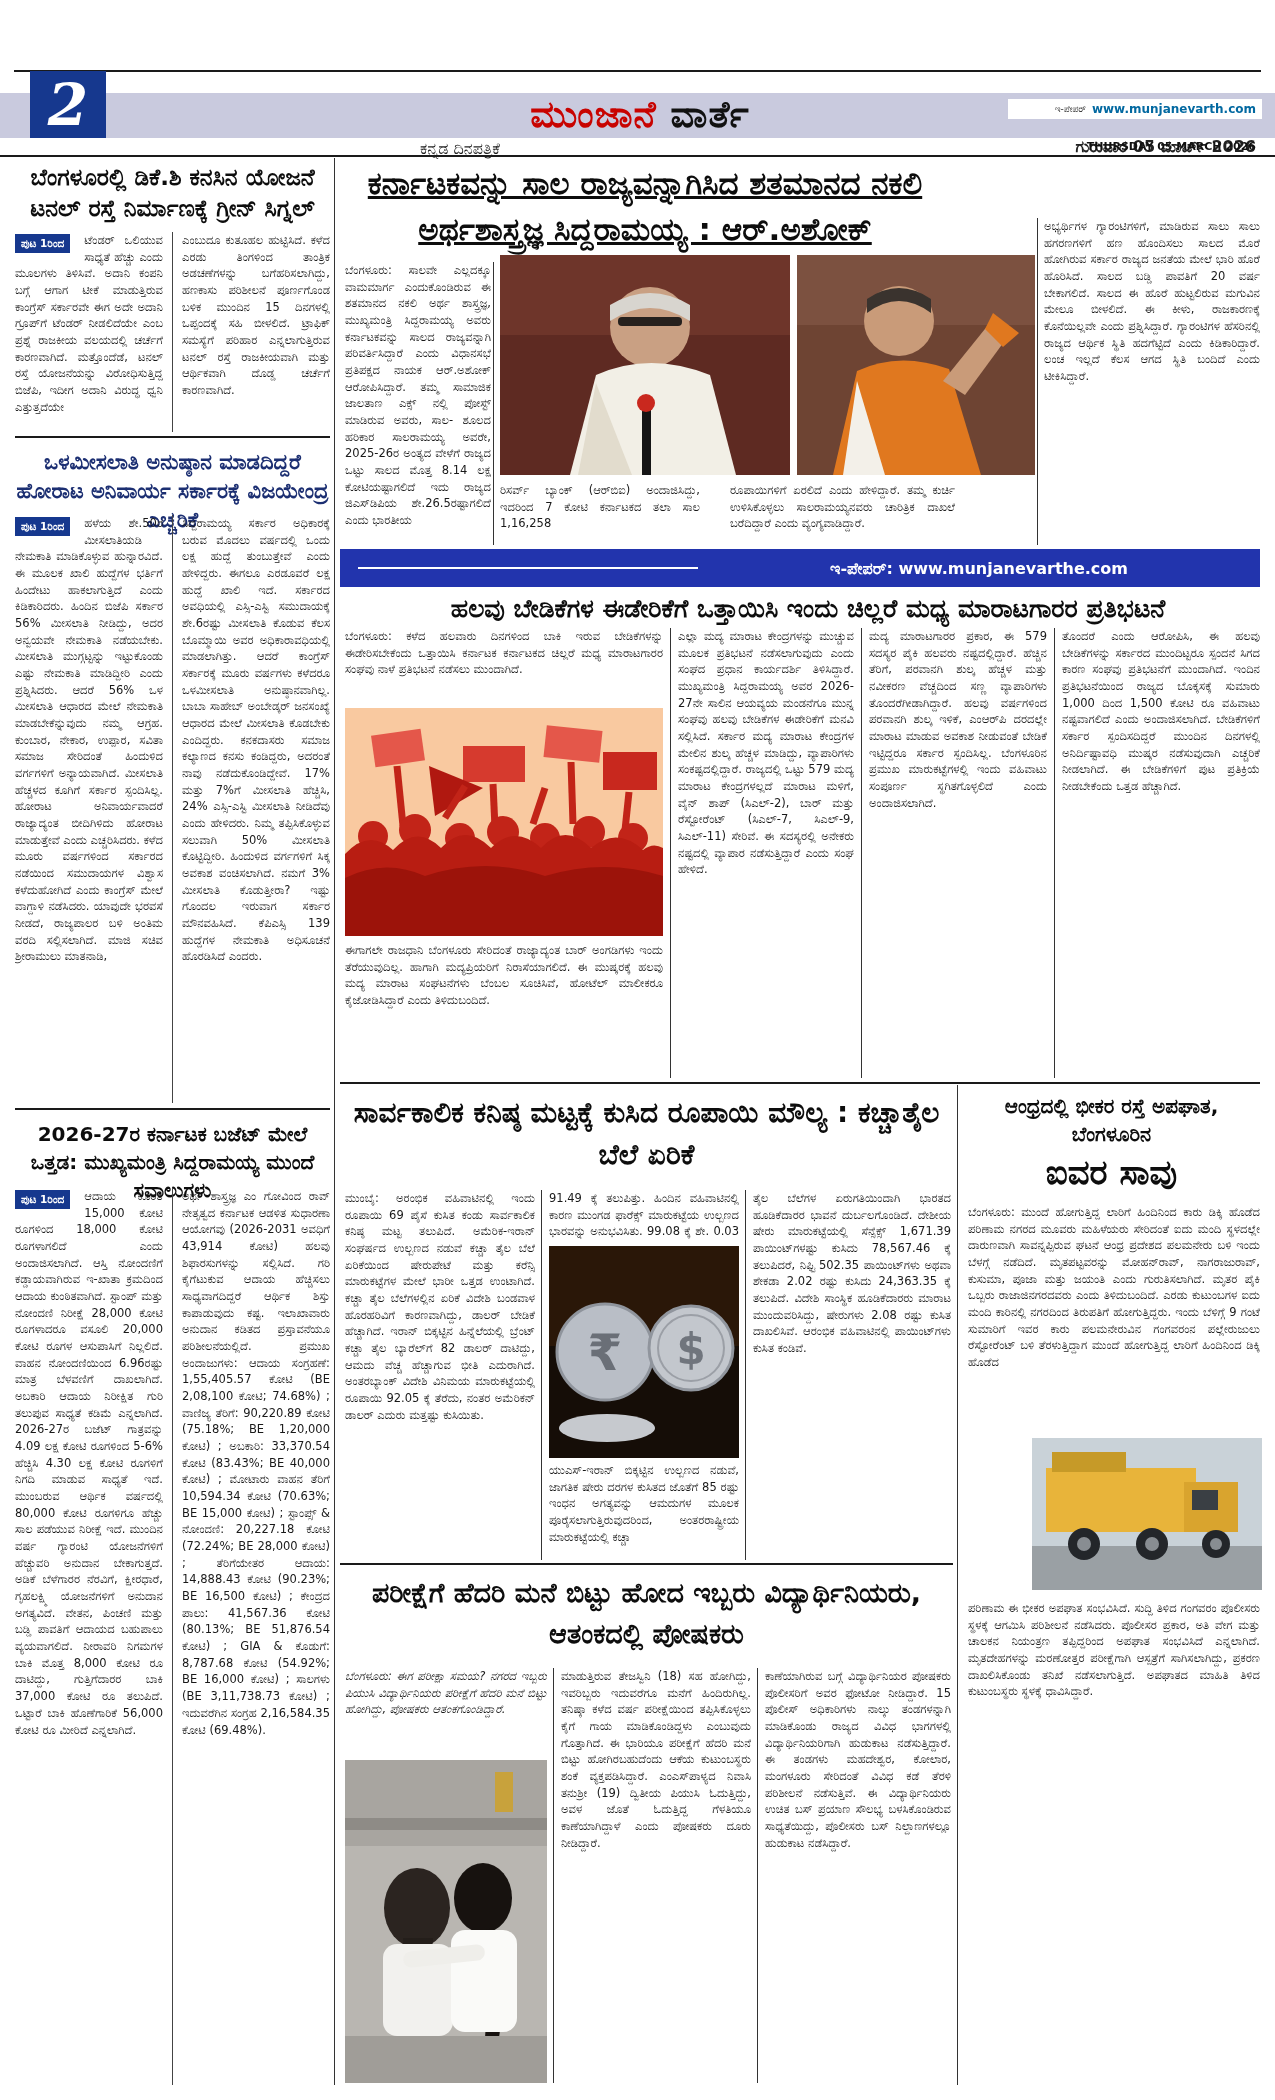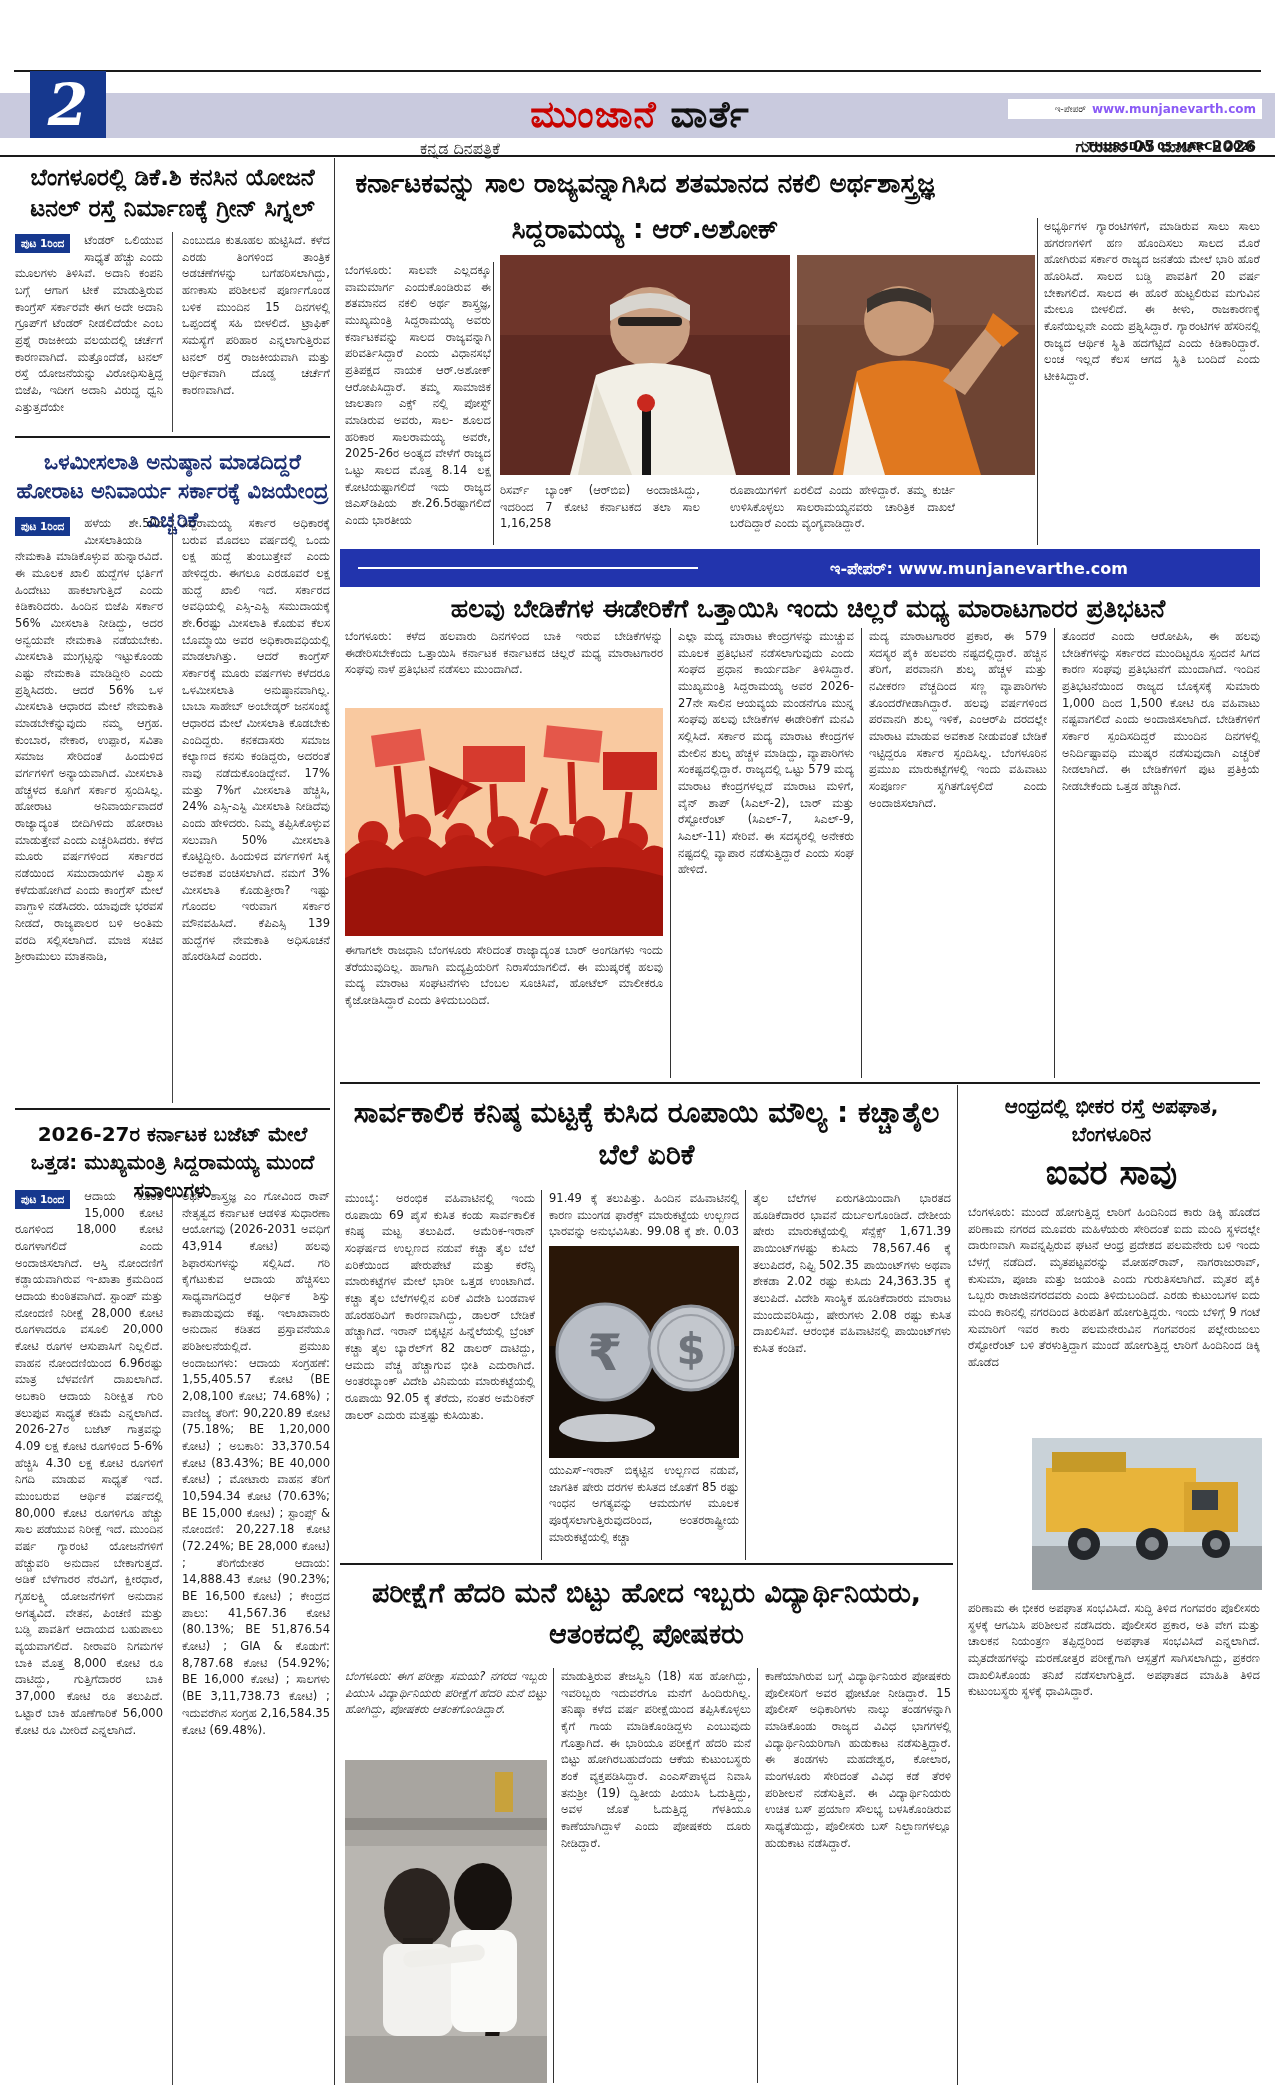--- a/index.html
+++ b/index.html
@@ -12,21 +12,21 @@
            color:#fff;font-size:58px;font-weight:bold;display:flex;align-items:center;justify-content:center;
            font-family:"DejaVu Serif","Liberation Serif",serif;font-style:italic;}
   .masttitle{position:absolute;left:420px;top:94px;width:440px;text-align:center;font-weight:bold;
              font-size:37px;line-height:42px;letter-spacing:1px;white-space:nowrap;}
   .masttitle .t-red{color:#c80300;}
   .masttitle .t-black{color:#111;}
   .masttag{position:absolute;left:420px;top:139px;width:440px;font-size:16px;color:#222;}
   .mastwebbox{position:absolute;left:1008px;top:99px;width:254px;height:20px;background:#ffffff;
               display:flex;align-items:center;justify-content:flex-end;gap:6px;padding-right:6px;box-sizing:border-box;}
   .mastweb-label{font-size:9px;color:#222;}
-  .mastweb-url{font-size:12px;font-weight:bold;color:#8b5cf6;}
+  .mastweb-url{font-size:12px;font-weight:bold;color:#0369a1;}
   .mastdate-kn{position:absolute;left:1008px;top:137px;width:248px;text-align:right;font-size:16px;font-weight:bold;color:#222;}
   .mastdate-en{position:absolute;left:1008px;top:140px;width:248px;text-align:right;font-size:11px;font-weight:bold;color:#111;}
   
   .hline{position:absolute;background:#1a1a1a;height:2px;}
   .vline{position:absolute;background:#333;width:1px;}
   
   .hl{position:absolute;font-weight:bold;color:#0d0d0d;text-align:center;}
   .hl-navy{color:#1c2f72;}
   
   .bt{position:absolute;font-size:11.5px;line-height:1.45;text-align:justify;color:#191919;overflow:hidden;}
@@ -101,21 +101,21 @@
     <h2 class="hl" style="left:15px;top:1120px;width:315px;font-size:20px;line-height:28px;margin:0;">2026-27ರ ಕರ್ನಾಟಕ ಬಜೆಟ್ ಮೇಲೆ ಒತ್ತಡ: ಮುಖ್ಯಮಂತ್ರಿ ಸಿದ್ದರಾಮಯ್ಯ ಮುಂದೆ ಸವಾಲುಗಳು</h2>
     <div class="twocol" style="left:15px;top:1188px;width:315px;height:897px;">
       <div class="c">
         <span class="badge">ಪುಟ 1ರಿಂದ</span><span>ಆದಾಯ ಕೊರತೆ 15,000 ಕೋಟಿ ರೂಗಳಿಂದ 18,000 ಕೋಟಿ ರೂಗಳಾಗಲಿದೆ ಎಂದು ಅಂದಾಜಿಸಲಾಗಿದೆ. ಆಸ್ತಿ ನೋಂದಣಿಗೆ ಕಡ್ಡಾಯವಾಗಿರುವ ಇ-ಖಾತಾ ಕ್ರಮದಿಂದ ಆದಾಯ ಕುಂಠಿತವಾಗಿದೆ. ಸ್ಟಾಂಪ್ ಮತ್ತು ನೋಂದಣಿ ನಿರೀಕ್ಷೆ 28,000 ಕೋಟಿ ರೂಗಳಾದರೂ ವಸೂಲಿ 20,000 ಕೋಟಿ ರೂಗಳ ಆಸುಪಾಸಿಗೆ ನಿಲ್ಲಲಿದೆ. ವಾಹನ ನೋಂದಣಿಯಿಂದ 6.96ರಷ್ಟು ಮಾತ್ರ ಬೆಳವಣಿಗೆ ದಾಖಲಾಗಿದೆ. ಅಬಕಾರಿ ಆದಾಯ ನಿರೀಕ್ಷಿತ ಗುರಿ ತಲುಪುವ ಸಾಧ್ಯತೆ ಕಡಿಮೆ ಎನ್ನಲಾಗಿದೆ. 2026-27ರ ಬಜೆಟ್ ಗಾತ್ರವನ್ನು 4.09 ಲಕ್ಷ ಕೋಟಿ ರೂಗಳಿಂದ 5-6% ಹೆಚ್ಚಿಸಿ 4.30 ಲಕ್ಷ ಕೋಟಿ ರೂಗಳಿಗೆ ನಿಗದಿ ಮಾಡುವ ಸಾಧ್ಯತೆ ಇದೆ. ಮುಂಬರುವ ಆರ್ಥಿಕ ವರ್ಷದಲ್ಲಿ 80,000 ಕೋಟಿ ರೂಗಳಿಗೂ ಹೆಚ್ಚು ಸಾಲ ಪಡೆಯುವ ನಿರೀಕ್ಷೆ ಇದೆ. ಮುಂದಿನ ವರ್ಷ ಗ್ಯಾರಂಟಿ ಯೋಜನೆಗಳಿಗೆ ಹೆಚ್ಚುವರಿ ಅನುದಾನ ಬೇಕಾಗುತ್ತದೆ. ಅಡಿಕೆ ಬೆಳೆಗಾರರ ನೆರವಿಗೆ, ಕ್ಷೀರಧಾರೆ, ಗೃಹಲಕ್ಷ್ಮಿ ಯೋಜನೆಗಳಿಗೆ ಅನುದಾನ ಅಗತ್ಯವಿದೆ. ವೇತನ, ಪಿಂಚಣಿ ಮತ್ತು ಬಡ್ಡಿ ಪಾವತಿಗೆ ಆದಾಯದ ಬಹುಪಾಲು ವ್ಯಯವಾಗಲಿದೆ. ನೀರಾವರಿ ನಿಗಮಗಳ ಬಾಕಿ ಮೊತ್ತ 8,000 ಕೋಟಿ ರೂ ದಾಟಿದ್ದು, ಗುತ್ತಿಗೆದಾರರ ಬಾಕಿ 37,000 ಕೋಟಿ ರೂ ತಲುಪಿದೆ. ಒಟ್ಟಾರೆ ಬಾಕಿ ಹೊಣೆಗಾರಿಕೆ 56,000 ಕೋಟಿ ರೂ ಮೀರಿದೆ ಎನ್ನಲಾಗಿದೆ.</span>
       </div>
       <div class="c">ಅರ್ಥ ಶಾಸ್ತ್ರಜ್ಞ ಎಂ ಗೋವಿಂದ ರಾವ್ ನೇತೃತ್ವದ ಕರ್ನಾಟಕ ಆಡಳಿತ ಸುಧಾರಣಾ ಆಯೋಗವು (2026-2031 ಅವಧಿಗೆ 43,914 ಕೋಟಿ) ಹಲವು ಶಿಫಾರಸುಗಳನ್ನು ಸಲ್ಲಿಸಿದೆ. ಗರಿ ಕೈಗೆಟುಕುವ ಆದಾಯ ಹೆಚ್ಚಿಸಲು ಸಾಧ್ಯವಾಗದಿದ್ದರೆ ಆರ್ಥಿಕ ಶಿಸ್ತು ಕಾಪಾಡುವುದು ಕಷ್ಟ. ಇಲಾಖಾವಾರು ಅನುದಾನ ಕಡಿತದ ಪ್ರಸ್ತಾವನೆಯೂ ಪರಿಶೀಲನೆಯಲ್ಲಿದೆ. ಪ್ರಮುಖ ಅಂದಾಜುಗಳು: ಆದಾಯ ಸಂಗ್ರಹಣೆ: 1,55,405.57 ಕೋಟಿ (BE 2,08,100 ಕೋಟಿ; 74.68%) ; ವಾಣಿಜ್ಯ ತೆರಿಗೆ: 90,220.89 ಕೋಟಿ (75.18%; BE 1,20,000 ಕೋಟಿ) ; ಅಬಕಾರಿ: 33,370.54 ಕೋಟಿ (83.43%; BE 40,000 ಕೋಟಿ) ; ಮೋಟಾರು ವಾಹನ ತೆರಿಗೆ 10,594.34 ಕೋಟಿ (70.63%; BE 15,000 ಕೋಟಿ) ; ಸ್ಟಾಂಪ್ಸ್ &amp; ನೋಂದಣಿ: 20,227.18 ಕೋಟಿ (72.24%; BE 28,000 ಕೋಟಿ) ; ತೆರಿಗೆಯೇತರ ಆದಾಯ: 14,888.43 ಕೋಟಿ (90.23%; BE 16,500 ಕೋಟಿ) ; ಕೇಂದ್ರದ ಪಾಲು: 41,567.36 ಕೋಟಿ (80.13%; BE 51,876.54 ಕೋಟಿ) ; GIA &amp; ಕೊಡುಗೆ: 8,787.68 ಕೋಟಿ (54.92%; BE 16,000 ಕೋಟಿ) ; ಸಾಲಗಳು (BE 3,11,738.73 ಕೋಟಿ) ; ಇದುವರೆಗಿನ ಸಂಗ್ರಹ 2,16,584.35 ಕೋಟಿ (69.48%).</div>
     </div>
   </section>
 
   <section>
-    <h1 class="hl" style="left:345px;top:160px;width:600px;font-size:26px;line-height:46px;margin:0;">ಕರ್ನಾಟಕವನ್ನು ಸಾಲ ರಾಜ್ಯವನ್ನಾಗಿಸಿದ ಶತಮಾನದ ನಕಲಿ ಅರ್ಥಶಾಸ್ತ್ರಜ್ಞ ಸಿದ್ದರಾಮಯ್ಯ : ಆರ್.ಅಶೋಕ್</h1>
+    <h1 class="hl" style="left:345px;top:160px;width:600px;font-size:31px;line-height:46px;margin:0;text-decoration:underline;">ಕರ್ನಾಟಕವನ್ನು ಸಾಲ ರಾಜ್ಯವನ್ನಾಗಿಸಿದ ಶತಮಾನದ ನಕಲಿ ಅರ್ಥಶಾಸ್ತ್ರಜ್ಞ ಸಿದ್ದರಾಮಯ್ಯ : ಆರ್.ಅಶೋಕ್</h1>
     <div class="bt" style="left:345px;top:262px;width:146px;height:283px;">ಬೆಂಗಳೂರು: ಸಾಲವೇ ಎಲ್ಲದಕ್ಕೂ ವಾಮಮಾರ್ಗ ಎಂದುಕೊಂಡಿರುವ ಈ ಶತಮಾನದ ನಕಲಿ ಅರ್ಥ ಶಾಸ್ತ್ರಜ್ಞ, ಮುಖ್ಯಮಂತ್ರಿ ಸಿದ್ದರಾಮಯ್ಯ ಅವರು ಕರ್ನಾಟಕವನ್ನು ಸಾಲದ ರಾಜ್ಯವನ್ನಾಗಿ ಪರಿವರ್ತಿಸಿದ್ದಾರೆ ಎಂದು ವಿಧಾನಸಭೆ ಪ್ರತಿಪಕ್ಷದ ನಾಯಕ ಆರ್.ಅಶೋಕ್ ಆರೋಪಿಸಿದ್ದಾರೆ. ತಮ್ಮ ಸಾಮಾಜಿಕ ಜಾಲತಾಣ ಎಕ್ಸ್ ನಲ್ಲಿ ಪೋಸ್ಟ್ ಮಾಡಿರುವ ಅವರು, ಸಾಲ- ಶೂಲದ ಹರಿಕಾರ ಸಾಲರಾಮಯ್ಯ ಅವರೇ, 2025-26ರ ಅಂತ್ಯದ ವೇಳೆಗೆ ರಾಜ್ಯದ ಒಟ್ಟು ಸಾಲದ ಮೊತ್ತ 8.14 ಲಕ್ಷ ಕೋಟಿಯಷ್ಟಾಗಲಿದೆ ಇದು ರಾಜ್ಯದ ಜಿಎಸ್‌ಡಿಪಿಯ ಶೇ.26.5ರಷ್ಟಾಗಲಿದೆ ಎಂದು ಭಾರತೀಯ</div>
     <div class="vline" style="left:493px;top:262px;height:283px;"></div>
 
     <div class="photo" style="left:500px;top:255px;width:290px;height:220px;">
       <svg viewBox="0 0 290 220" preserveAspectRatio="none">
         <rect width="290" height="220" fill="#5e2a22"></rect>
         <rect width="290" height="80" fill="#6e352a"></rect>
         <circle cx="150" cy="72" r="40" fill="#c9a083"></circle>
         <path d="M110 66 Q150 40 190 66 L190 50 Q150 26 110 50 Z" fill="#d8d5cf"></path>
         <rect x="118" y="62" width="64" height="9" rx="4" fill="#26211e"></rect>

